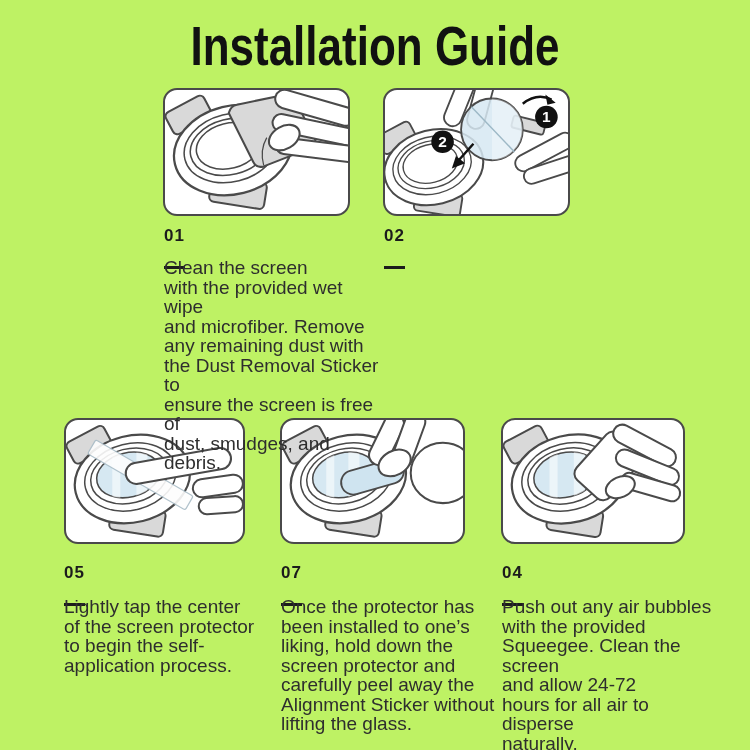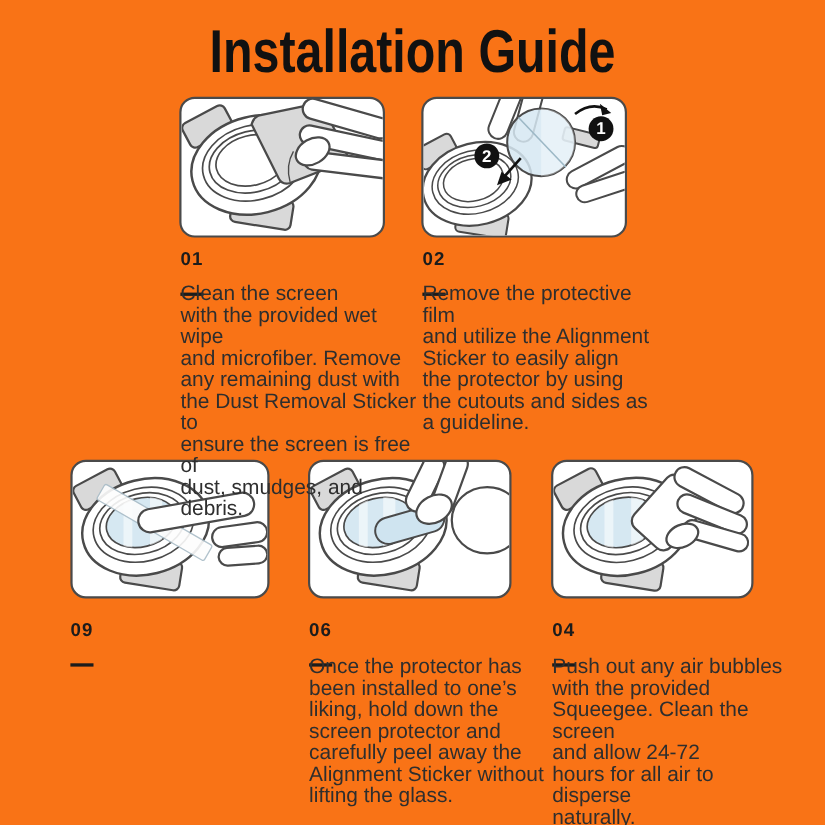--- a/index.html
+++ b/index.html
@@ -1,16 +1,16 @@
 <!DOCTYPE html>
 <html><head>
 <meta charset="utf-8">
 <style>
   html,body{margin:0;padding:0;background:#ffffff;}
-  #canvas{position:relative;width:750px;height:750px;background:#f97316;overflow:hidden;
+  #canvas{position:relative;width:750px;height:750px;background:#bef264;overflow:hidden;
           font-family:"Liberation Sans",sans-serif;}
   .title{position:absolute;top:14px;left:0;width:750px;text-align:center;
          font-size:55px;font-weight:bold;color:#111;transform:scaleX(.80);
          letter-spacing:0px;white-space:nowrap;}
   .fig{position:absolute;border:2.5px solid #4a4a4a;border-radius:14px;background:#fff;overflow:hidden;}
   .fig svg{display:block;width:100%;height:100%;}
   .num{position:absolute;font-size:17px;font-weight:bold;color:#1c1c1c;letter-spacing:1px;}
   .num span{display:inline-block;padding-bottom:20px;border-bottom:3px solid #1c1c1c;}
   .desc{position:absolute;font-size:19px;line-height:19.5px;color:#2e2e2e;
         white-space:pre-line;width:215px;}
@@ -174,37 +174,35 @@
         <rect x="106" y="16" width="68" height="18" rx="9" transform="rotate(28 140 25)"></rect>
         <rect x="110" y="38" width="66" height="17" rx="8.5" transform="rotate(22 143 46)"></rect>
         <rect x="116" y="58" width="60" height="16" rx="8" transform="rotate(16 146 66)"></rect>
         <ellipse cx="116" cy="66" rx="15" ry="10" transform="rotate(-24 116 66)"></ellipse>
       </g>
     </svg>
   </div>
 
   <div class="num" id="num1"><span>01</span></div>
   <div class="num" id="num2"><span>02</span></div>
-  <div class="num" id="num3"><span>09</span></div>
-  <div class="num" id="num4"><span>06</span></div>
+  <div class="num" id="num3"><span>05</span></div>
+  <div class="num" id="num4"><span>07</span></div>
   <div class="num" id="num5"><span>04</span></div>
 
   <div class="desc" id="txt1">Clean the screen
 with the provided wet wipe
 and microfiber. Remove
 any remaining dust with
 the Dust Removal Sticker to
 ensure the screen is free of
 dust, smudges, and debris.</div>
-  <div class="desc" id="txt2">Remove the protective film
-and utilize the Alignment
-Sticker to easily align
-the protector by using
-the cutouts and sides as
-a guideline.</div>
+  <div class="desc" id="txt3">Lightly tap the center
+of the screen protector
+to begin the self-
+application process.</div>
   <div class="desc" id="txt4">Once the protector has
 been installed to one’s
 liking, hold down the
 screen protector and
 carefully peel away the
 Alignment Sticker without
 lifting the glass.</div>
   <div class="desc" id="txt5">Push out any air bubbles
 with the provided
 Squeegee. Clean the screen

